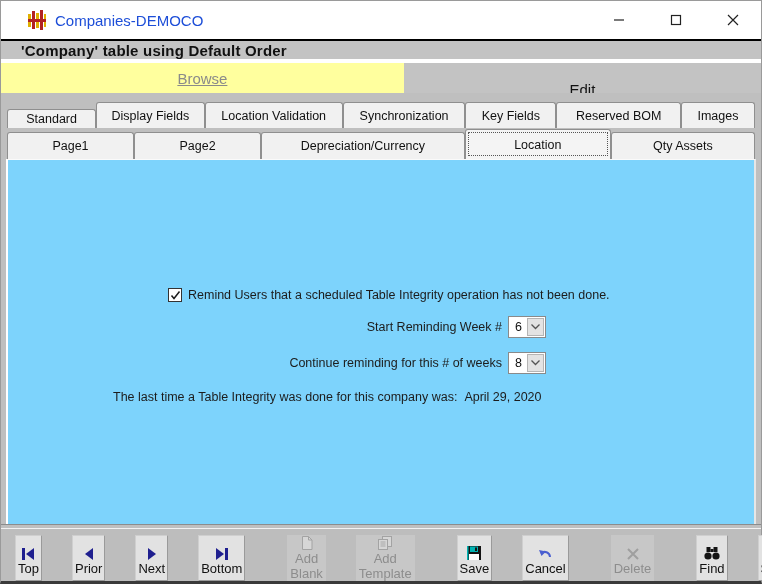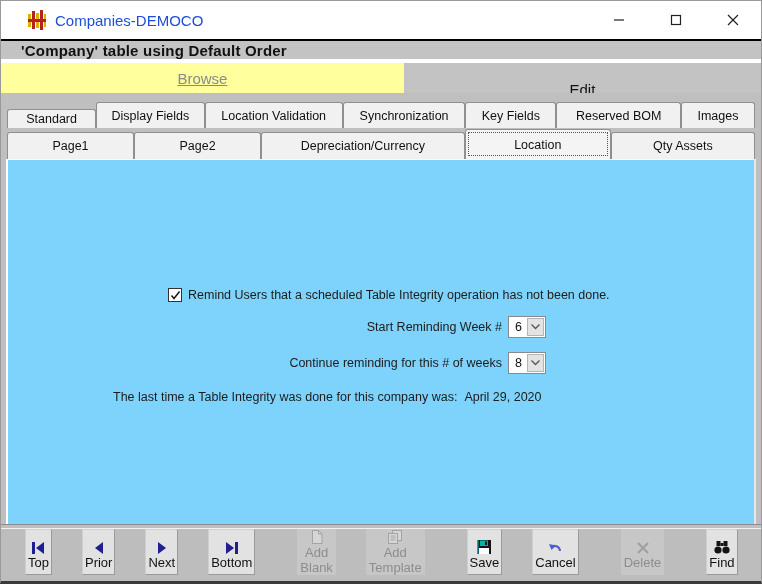--- a/index.html
+++ b/index.html
@@ -59,22 +59,22 @@
   .combo { margin-left:6px; width:38px; height:22px; background:#fff; border:1px solid #8a8a8a;
            display:flex; align-items:center; }
   .combo-value { flex:1; padding-left:6px; font-size:12.5px; color:#111; }
   .combo-btn { width:17px; height:18px; margin-right:1px; background:#e3e3e3; border:1px solid #b5b5b5;
                display:flex; align-items:center; justify-content:center; }
   .last-row { margin-top:16px; margin-left:105px; }
   .last-date { margin-left:7px; }
 
   
   .toolbar-gap { height:4px; flex:0 0 4px; background:#bfbfbf; border-top:1px solid #8c8c8c; }
-  .toolbar { height:53px; flex:0 0 53px; background:#bdbdbd; display:flex; align-items:flex-start;
-             padding-left:24px; border-top:1px solid #f2f2f2;gap:24px; }
+  .toolbar { height:53px; flex:0 0 53px; background:#bdbdbd; display:flex; align-items:flex-end;
+             padding-left:14px; border-top:1px solid #f2f2f2;gap:24px; }
   .tb-btn { height:46px; margin-right:6px; background:#e2e2e2; border:1px solid #cfcfcf;
             border-right-color:#9a9a9a; border-bottom-color:#9a9a9a; display:flex; flex-direction:column;
             align-items:center; justify-content:center; font-family:"Liberation Sans",sans-serif;
             font-size:13px; color:#111; cursor:default; padding:2px 2px; }
   .tb-btn .tb-icon { height:20px; display:flex; align-items:flex-end; justify-content:center; }
   .tb-btn.disabled { background:#c7c7c7; border-color:#c7c7c7; color:#8d8d8d; }
   .gap-before { margin-left:12px; }
   .w36{width:36px}.w42{width:42px}.w40{width:40px}.w52{width:52px}.w66{width:66px}.w88{width:88px}
   .w44{width:44px}.w58{width:58px}.w56{width:56px}.w34{width:34px}.w46{width:46px}
 </style>

